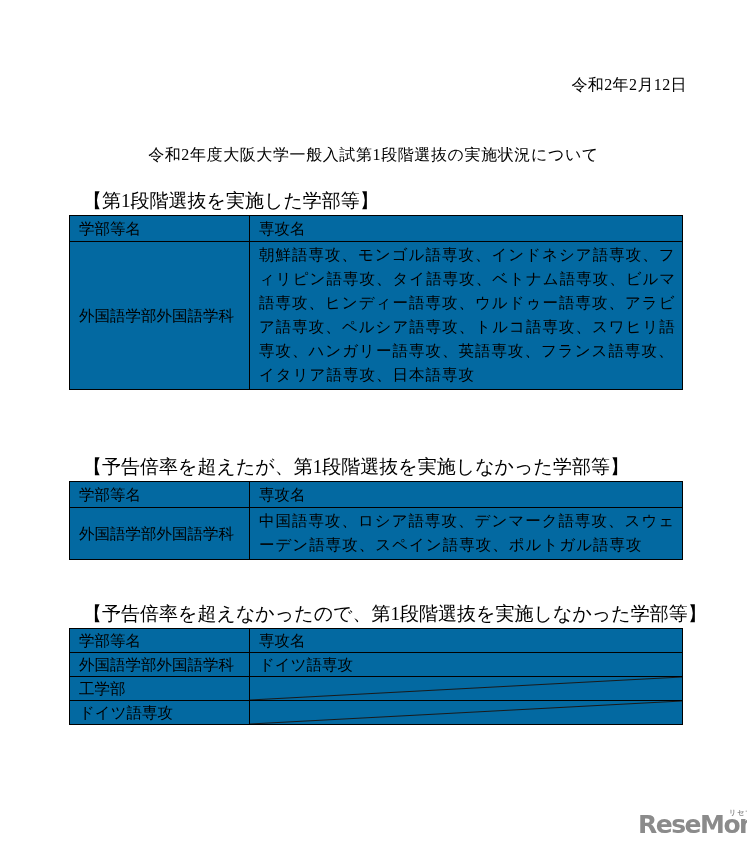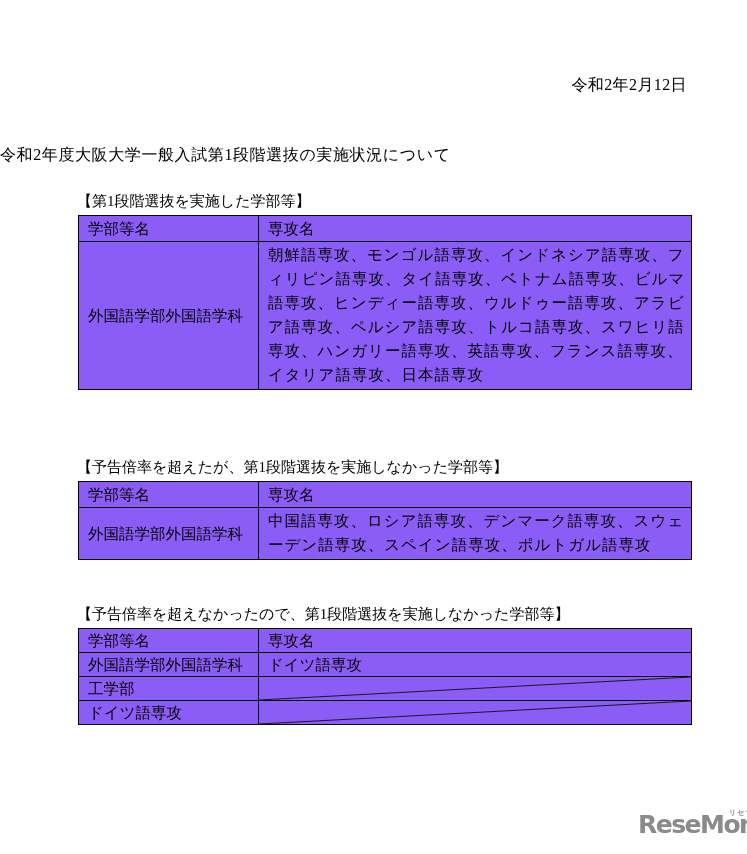--- a/index.html
+++ b/index.html
@@ -26,43 +26,44 @@
     right: 60px;
     font-size: 16px;
     letter-spacing: 0.4px;
     white-space: nowrap;
   }
   .doc-title {
     position: absolute;
     top: 145px;
     left: 0;
     width: 100%;
+    text-align: center;
     font-size: 16px;
     letter-spacing: 0.6px;
     white-space: nowrap;
   }
   .section {
     position: absolute;
     left: 67px;
   }
   .section-1 { top: 192px; }
   .section-2 { top: 458px; }
   .section-3 { top: 605px; }
   .section-heading {
-    font-size: 15px;
+    font-size: 19px;
     line-height: 18px;
-    margin: 0 0 5px 10px;
+    margin: 0 0 5px 16px;
     white-space: nowrap;
   }
   table.doc-table {
     border-collapse: collapse;
     table-layout: fixed;
     width: 613px;
-    margin-left: 11px;
-    background: #8b5cf6;
+    margin-left: 2px;
+    background: #0369a1;
   }
   .col-faculty { width: 180px; }
   .col-major  { width: 433px; }
   table.doc-table td {
     border: 1px solid #000000;
     font-size: 15.5px;
     padding: 0 4px 0 9px;
     vertical-align: middle;
     height: 25px;
     line-height: 25px;

